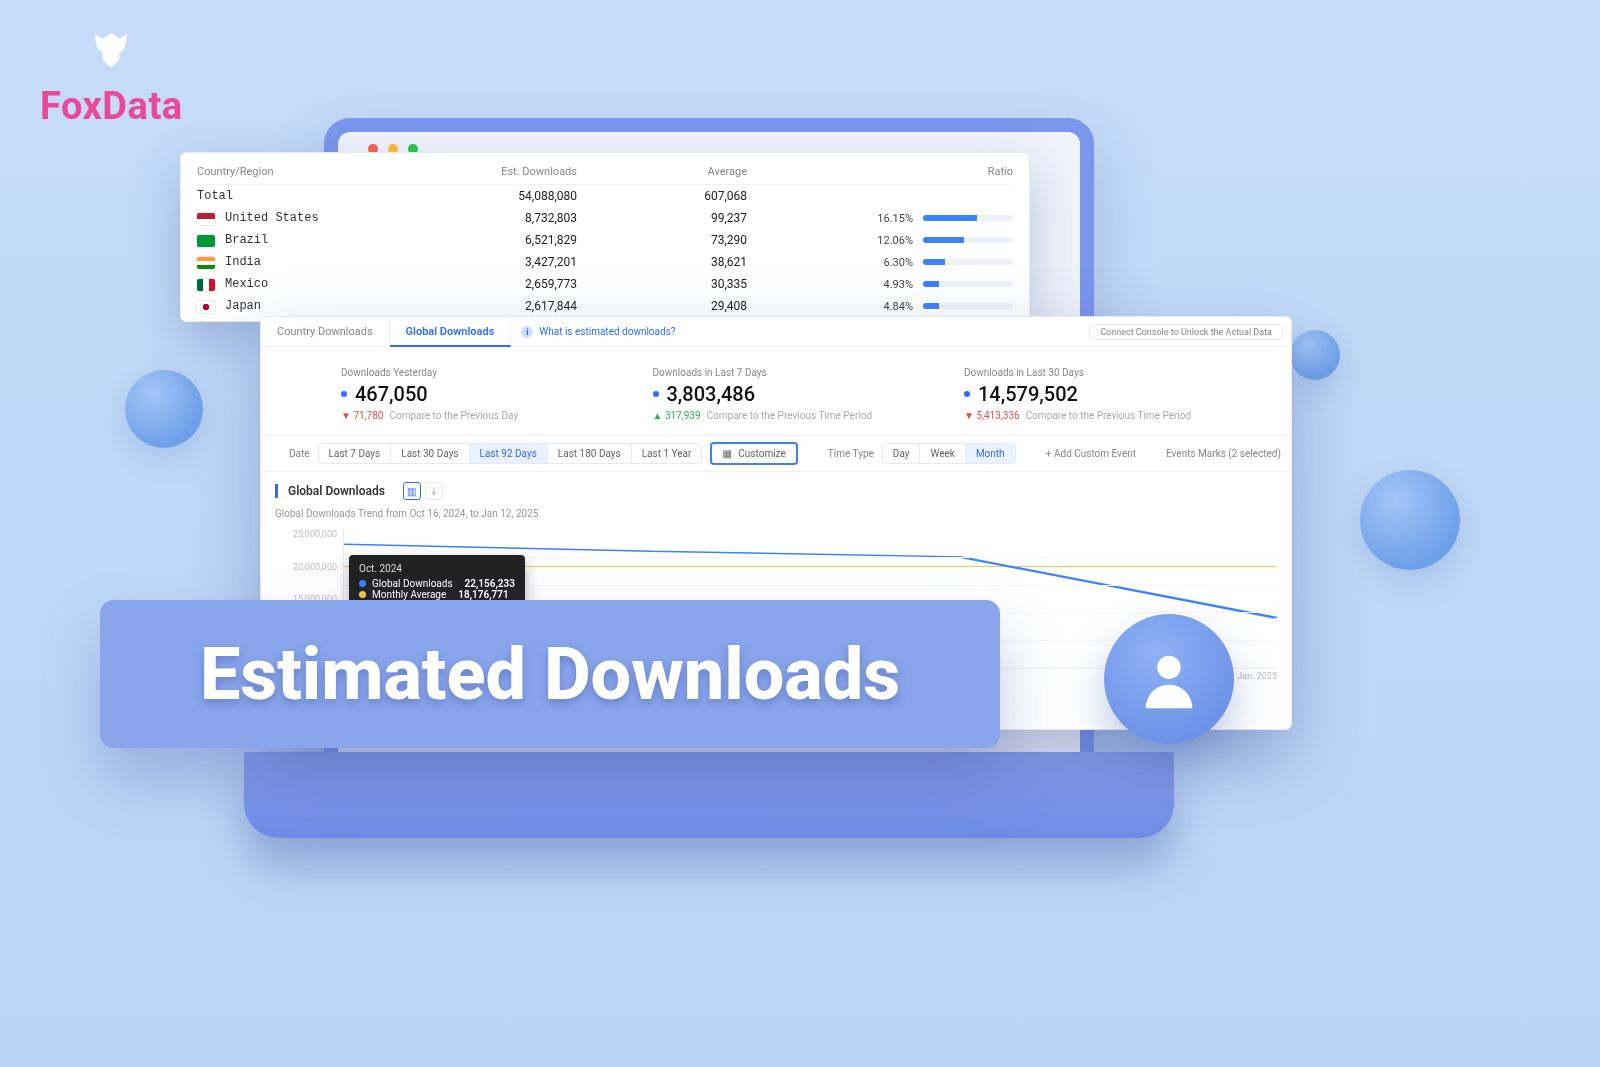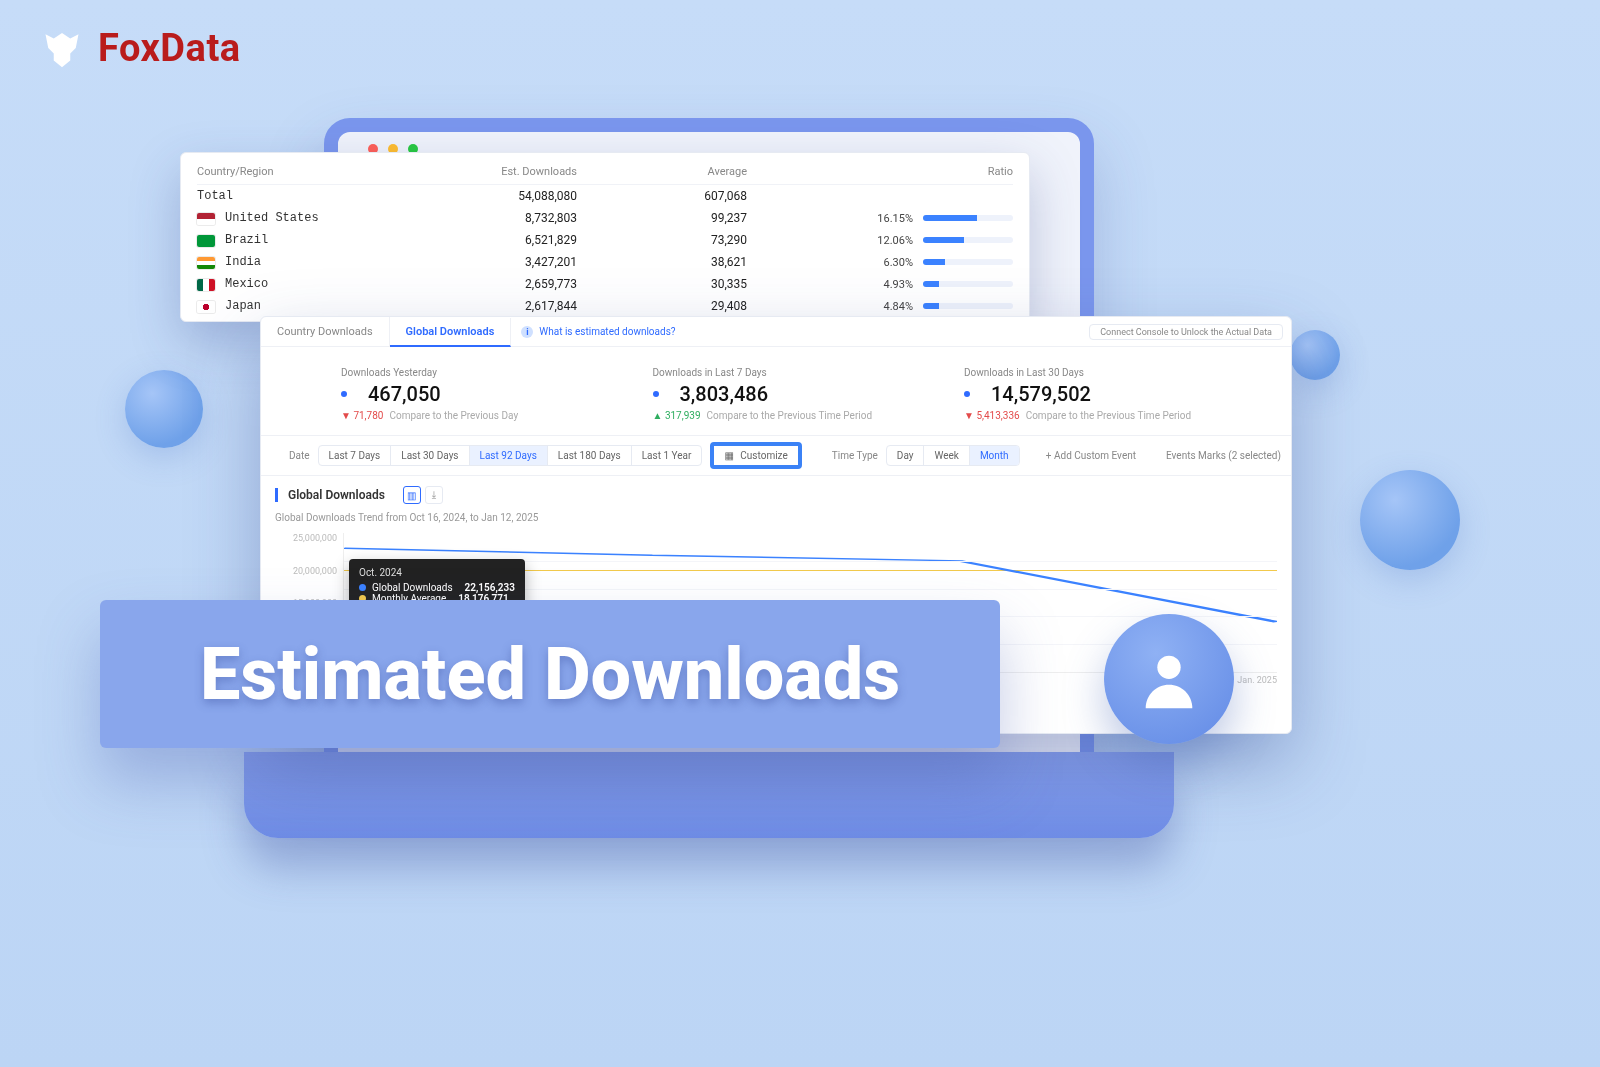--- a/index.html
+++ b/index.html
@@ -12,21 +12,21 @@
   overflow: hidden;
 }
 
 
 .sphere { position: absolute; border-radius: 50%; background: radial-gradient(circle at 35% 30%, #a5c5f7 0%, #6fa1e9 70%); box-shadow: 0 10px 30px rgba(80,120,200,.25); }
 .sphere.s1 { width: 78px; height: 78px; left: 125px; top: 370px; }
 .sphere.s2 { width: 50px; height: 50px; left: 1290px; top: 330px; }
 .sphere.s3 { width: 100px; height: 100px; left: 1360px; top: 470px; }
 
 
-.brand { position: absolute; left: 40px; top: 26px; display: flex; align-items: center; gap: 14px; color: #b91c1c; }
+.brand { position: absolute; left: 40px; top: 26px; display: flex; align-items: center; gap: 14px; color: #ec4899; flex-direction: column; }
 .brand svg { width: 44px; height: 44px; }
 .brand-name { font-size: 38px; font-weight: 700; letter-spacing: .5px; }
 
 
 .laptop {
   position: absolute; left: 324px; top: 118px; width: 770px; height: 720px;
 }
 .laptop-screen {
   position: absolute; inset: 0 0 70px 0;
   background: #f0f3fb;
@@ -80,21 +80,21 @@
 .tabs { display: flex; align-items: center; border-bottom: 1px solid #eef0f5; height: 30px; }
 .tab { padding: 0 16px; height: 100%; display: flex; align-items: center; color: #888; font-size: 11px; border-right: 1px solid #eef0f5; }
 .tab.active { color: #2f6bff; font-weight: 600; border-bottom: 2px solid #2f6bff; margin-bottom: -1px; }
 .tab-info { display: flex; align-items: center; gap: 6px; color: #2f6bff; font-size: 10px; margin-left: 10px; }
 .tab-info .i { width: 12px; height: 12px; border-radius: 50%; background: #cfe0ff; color: #2f6bff; display: inline-flex; align-items: center; justify-content: center; font-size: 9px; font-weight: 700; }
 .connect-pill { margin-left: auto; border: 1px solid #e6eaf2; border-radius: 4px; padding: 2px 10px; font-size: 9px; color: #888; margin-right: 8px; }
 
 .kpis { display: flex; justify-content: space-between; padding: 20px 60px 14px 80px; }
 .kpi { width: 30%; }
 .kpi-label { font-size: 10px; color: #888; }
-.kpi-val { font-size: 20px; font-weight: 500; color: #111; margin-top: 4px; display: flex; align-items: center; gap: 21px; }
+.kpi-val { font-size: 20px; font-weight: 500; color: #111; margin-top: 4px; display: flex; align-items: center; gap: 8px; }
 .kpi-dot { width: 6px; height: 6px; border-radius: 50%; background: #2f6bff; display: inline-block; }
 .kpi-delta { font-size: 10px; margin-top: 4px; }
 .kpi-delta .down { color: #e34b4b; }
 .kpi-delta .up { color: #2fae60; }
 .kpi-delta .note { color: #aaa; margin-left: 6px; }
 
 .toolbar { display: flex; align-items: center; gap: 8px; padding: 6px 10px; border-top: 1px solid #eef0f5; border-bottom: 1px solid #eef0f5; font-size: 10px; color: #666; }
 .pillset { display: flex; border: 1px solid #e6eaf2; border-radius: 4px; overflow: hidden; }
 .pill { padding: 4px 10px; border-right: 1px solid #e6eaf2; cursor: pointer; }
 .pill:last-child { border-right: none; }
@@ -125,21 +125,21 @@
 .tooltip .hd { font-size: 10px; color: #ddd; margin-bottom: 4px; }
 .tooltip .row { display: flex; align-items: center; gap: 6px; white-space: nowrap; }
 .tooltip .dot { width: 7px; height: 7px; border-radius: 50%; display: inline-block; }
 .tooltip .dot.blue { background: #3b82ff; }
 .tooltip .dot.yellow { background: #f2c94c; }
 .tooltip .v { font-weight: 600; margin-left: 6px; }
 
 
 .banner {
   position: absolute; left: 100px; top: 600px; width: 900px; height: 148px;
-  background: #89a6ec; border-radius: 6px;
+  background: #89a6ec; border-radius: 14px;
   box-shadow: 0 34px 60px rgba(80,100,180,.35);
   display: flex; align-items: center; justify-content: center;
 }
 .banner-text { color: #fff; font-size: 72px; font-weight: 800; text-shadow: 0 4px 10px rgba(40,60,140,.35); }
 
 
 .avatar {
   position: absolute; left: 1104px; top: 614px; width: 130px; height: 130px;
   border-radius: 50%;
   background: radial-gradient(circle at 40% 30%, #8fb1f4 0%, #6a91e8 80%);
@@ -303,21 +303,21 @@
 
   <div class="toolbar">
     <span class="label">Date</span>
     <div class="pillset" id="date-pills">
         <span class="pill">Last 7 Days</span>
         <span class="pill">Last 30 Days</span>
         <span class="pill active">Last 92 Days</span>
         <span class="pill">Last 180 Days</span>
         <span class="pill">Last 1 Year</span>
       </div>
-    <span class="pill" style="border:4px solid #3b82f6;border-radius:4px;">
+    <span class="pill" style="border:2px solid #3b82f6;border-radius:4px;">
       <span style="margin-right:4px;">▦</span>
       <span>Customize</span>
     </span>
     <span class="label" style="margin-left:22px;">Time Type</span>
     <div class="pillset" id="time-pills">
         <span class="pill">Day</span>
         <span class="pill">Week</span>
         <span class="pill active">Month</span>
       </div>
     <span class="spacer"></span>

